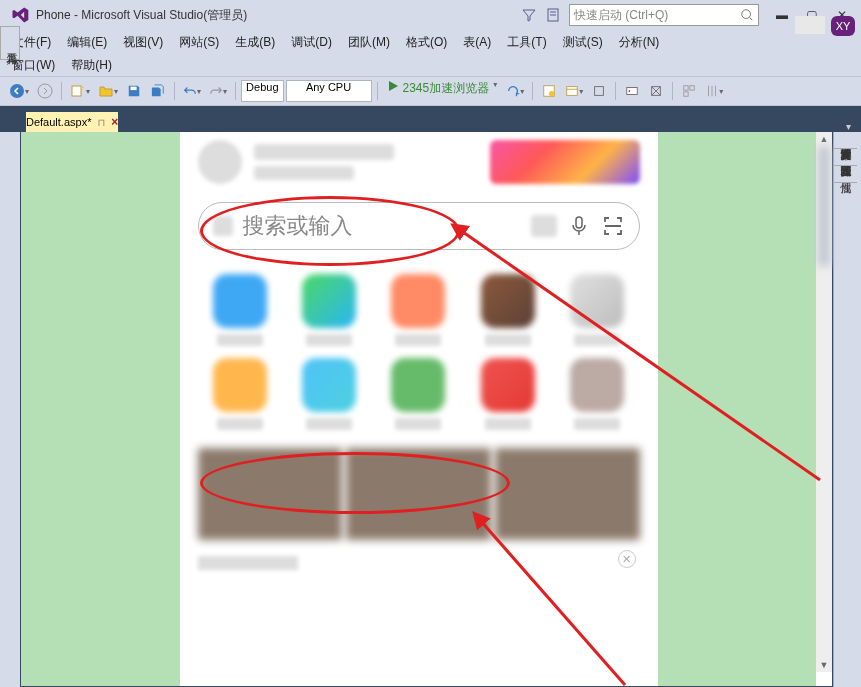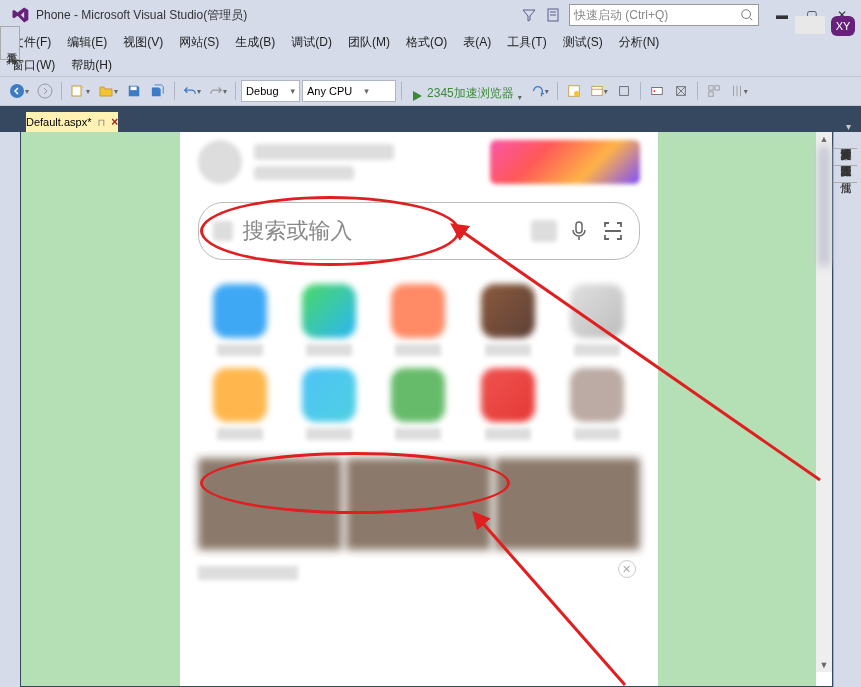--- a/index.html
+++ b/index.html
@@ -21,23 +21,23 @@
 .menu-item { padding: 2px 8px; color: #222; cursor: default; }
 .xy-badge { position: absolute; right: 6px; top: -14px; width: 24px; height: 20px; background: #68217a; color: #fff; font-size: 11px; display: flex; align-items: center; justify-content: center; border-radius: 6px; }
 .user-box { position: absolute; right: 36px; top: -14px; width: 30px; height: 18px; background: #e8e8e8; }
 
 .menubar2 { height: 22px; background: #d6dbe9; display: flex; align-items: center; padding: 0 4px; font-size: 12px; }
 
 
 .toolbar { height: 30px; background: #d6dbe9; border-top: 1px solid #c0c5d4; border-bottom: 1px solid #c0c5d4; display: flex; align-items: center; padding: 0 6px; gap: 2px; font-size: 12px; }
 .tool-btn { height: 22px; min-width: 22px; display: flex; align-items: center; justify-content: center; padding: 0 3px; color: #444; }
 .tool-sep { width: 1px; height: 18px; background: #b0b5c4; margin: 0 3px; }
-.tool-combo { height: 22px; border: 1px solid #b0b5c4; background: #fff; padding: 0 4px; display: flex; align-items: center; gap: 12px; font-size: 11px; }
+.tool-combo { height: 22px; border: 1px solid #b0b5c4; background: #fff; padding: 0 4px; display: flex; align-items: center; gap: 12px; font-size: 11px; flex-direction: column; }
 .tool-combo .drop { color: #666; font-size: 9px; }
-.play-btn { color: #388a34; display: flex; align-items: flex-end; gap: 4px; height: 22px; padding: 0 4px; }
+.play-btn { color: #388a34; display: flex; align-items: flex-start; gap: 4px; height: 22px; padding: 0 4px; }
 
 
 .tabstrip { height: 26px; background: #364760; display: flex; align-items: flex-end; padding: 0 4px; position: relative; }
 .doc-tab { height: 22px; background: #fff2b3; border-top: 2px solid #364760; display: flex; align-items: center; padding: 0 0; font-size: 11px; gap: 6px; margin-left: 22px; }
 .doc-tab .pin { color: #888; font-size: 10px; }
 .doc-tab .close { color: #a52222; font-size: 12px; font-weight: bold; }
 .left-tool-label { position: absolute; left: 0; top: 26px; width: 20px; height: 34px; background: #d6dbe9; border: 1px solid #aaa; writing-mode: vertical-rl; font-size: 11px; text-align: center; padding-top: 4px; color: #333; z-index: 5; }
 
 
 .main-area { position: absolute; top: 132px; left: 0; right: 0; bottom: 0; display: flex; }
@@ -52,21 +52,21 @@
 .scrollbar-v .arr.dn { bottom: 0; }
 
 
 .canvas-bg { position: absolute; left: 0; right: 16px; top: 0; bottom: 0; background: #b5e0b5; display: flex; justify-content: center; }
 .phone { width: 478px; background: #fff; margin-top: 0; position: relative; }
 
 .phone-header { height: 60px; display: flex; align-items: center; padding: 12px 18px; gap: 12px; position: relative; }
 .blur-box { background: #ddd; filter: blur(2px); border-radius: 4px; }
 .gradient-logo { width: 150px; height: 44px; background: linear-gradient(135deg, #f857a6, #ff5858, #ffb347, #7c4dff); border-radius: 6px; filter: blur(2px); }
 
-.search-row { margin: 10px 18px; height: 58px; border: 1px solid #bbb; border-radius: 25px; display: flex; align-items: center; padding: 0 14px; gap: 10px; position: relative; }
+.search-row { margin: 10px 18px; height: 48px; border: 1px solid #bbb; border-radius: 25px; display: flex; align-items: center; padding: 0 14px; gap: 10px; position: relative; }
 .search-icon-box { width: 20px; height: 20px; background: #ddd; filter: blur(2px); border-radius: 4px; }
 .search-text { font-size: 22px; color: #888; flex: 1; }
 .mic-icon, .scan-icon { width: 24px; height: 24px; color: #666; }
 
 .app-grid { display: grid; grid-template-columns: repeat(5, 1fr); gap: 12px 24px; padding: 14px 28px 8px; }
 .app-item { display: flex; flex-direction: column; align-items: center; gap: 6px; }
 .app-icon { width: 54px; height: 54px; border-radius: 14px; filter: blur(3px); }
 .app-label { width: 46px; height: 12px; background: #ddd; filter: blur(2px); border-radius: 2px; }
 
 .news-section { padding: 14px 18px 8px; position: relative; }
@@ -189,21 +189,21 @@
       <svg width="14" height="14" viewBox="0 0 16 16">
         <path d="M11 4l3 3-3 3M14 7H6a4 4 0 00-4 4" stroke="#999" fill="none" stroke-width="1.5"></path>
       </svg>
       <span style="font-size:8px;color:#666">▾</span>
     </div>
   <div class="tool-sep"></div>
   <div class="tool-combo">
       <span>Debug</span>
       <span class="drop">▾</span>
     </div>
-  <div class="tool-combo" style="width:94px">
+  <div class="tool-combo" style="width:86px">
       <span>Any CPU</span>
       <span class="drop">▾</span>
     </div>
   <div class="tool-sep"></div>
   <div class="play-btn">
     <svg width="12" height="12" viewBox="0 0 12 12">
         <path d="M2 1l9 5-9 5z" fill="#388a34"></path>
       </svg>
     <span>2345加速浏览器</span>
     <span style="font-size:8px;color:#666">▾</span>

